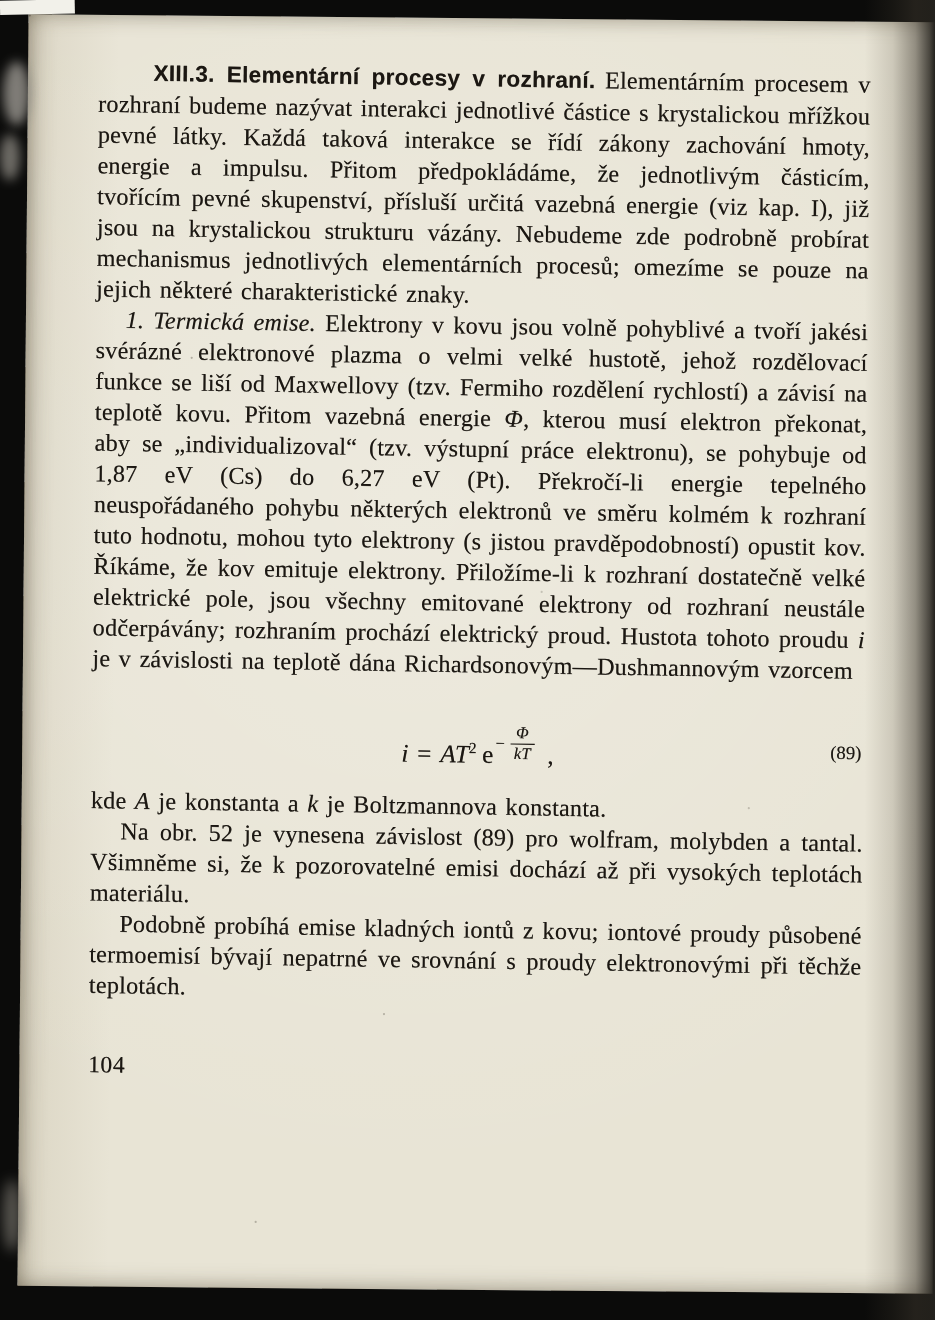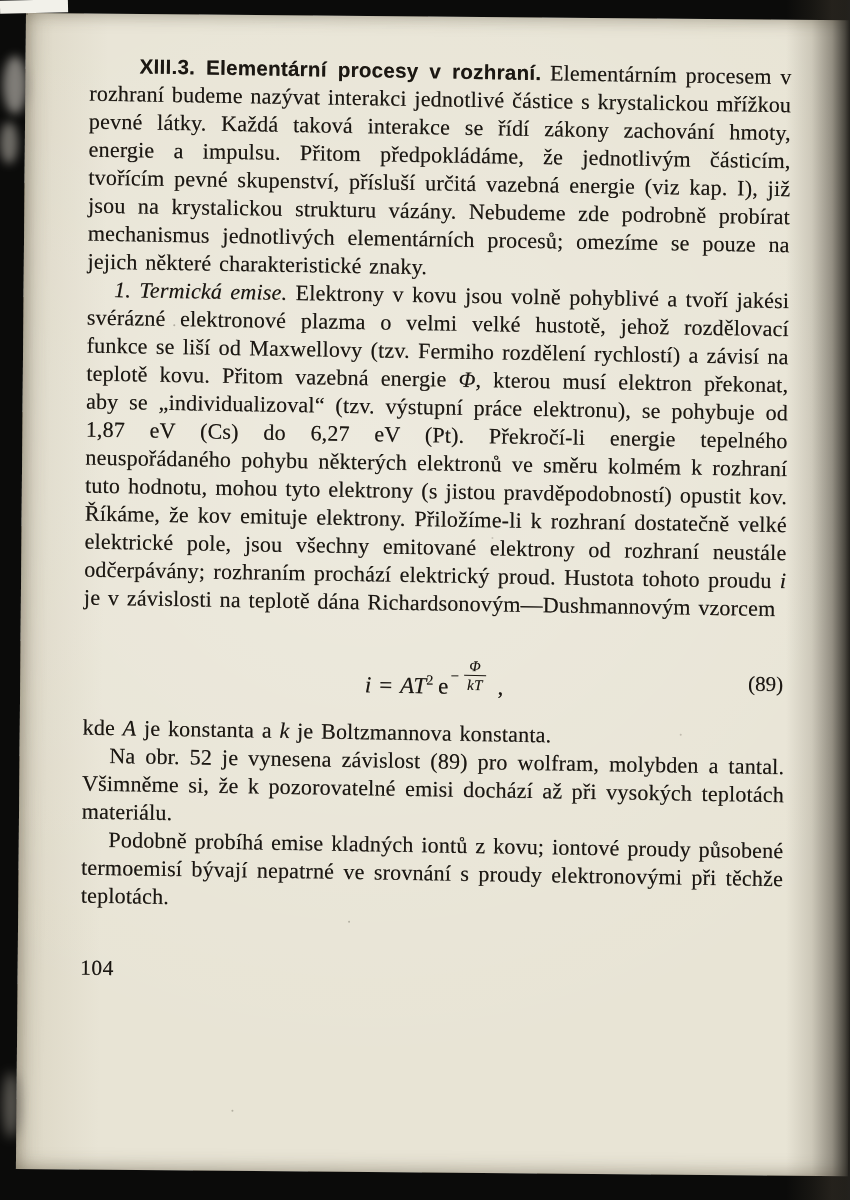--- a/index.html
+++ b/index.html
@@ -80,21 +80,21 @@
     letter-spacing: 0.2px;
   }
   .eq-minus { margin-right: 3px; }
   .frac { display: inline-flex; flex-direction: column; align-items: center; line-height: 1.08; }
   .frac .num { padding: 0 5px 1px; border-bottom: 1.6px solid #1b1712; }
   .frac .den { padding: 1px 5px 0; text-align: center; }
   .eq-comma { margin-left: 10px; }
   .eq-number {
     position: absolute;
     right: 2px; top: 16px;
-    font-size: 21px;
+    font-size: 17px;
   }
 
   .page-number {
     margin-top: 46px;
     font-size: 21.5px;
     letter-spacing: 0.5px;
   }
 
   
   .notch-tl {

